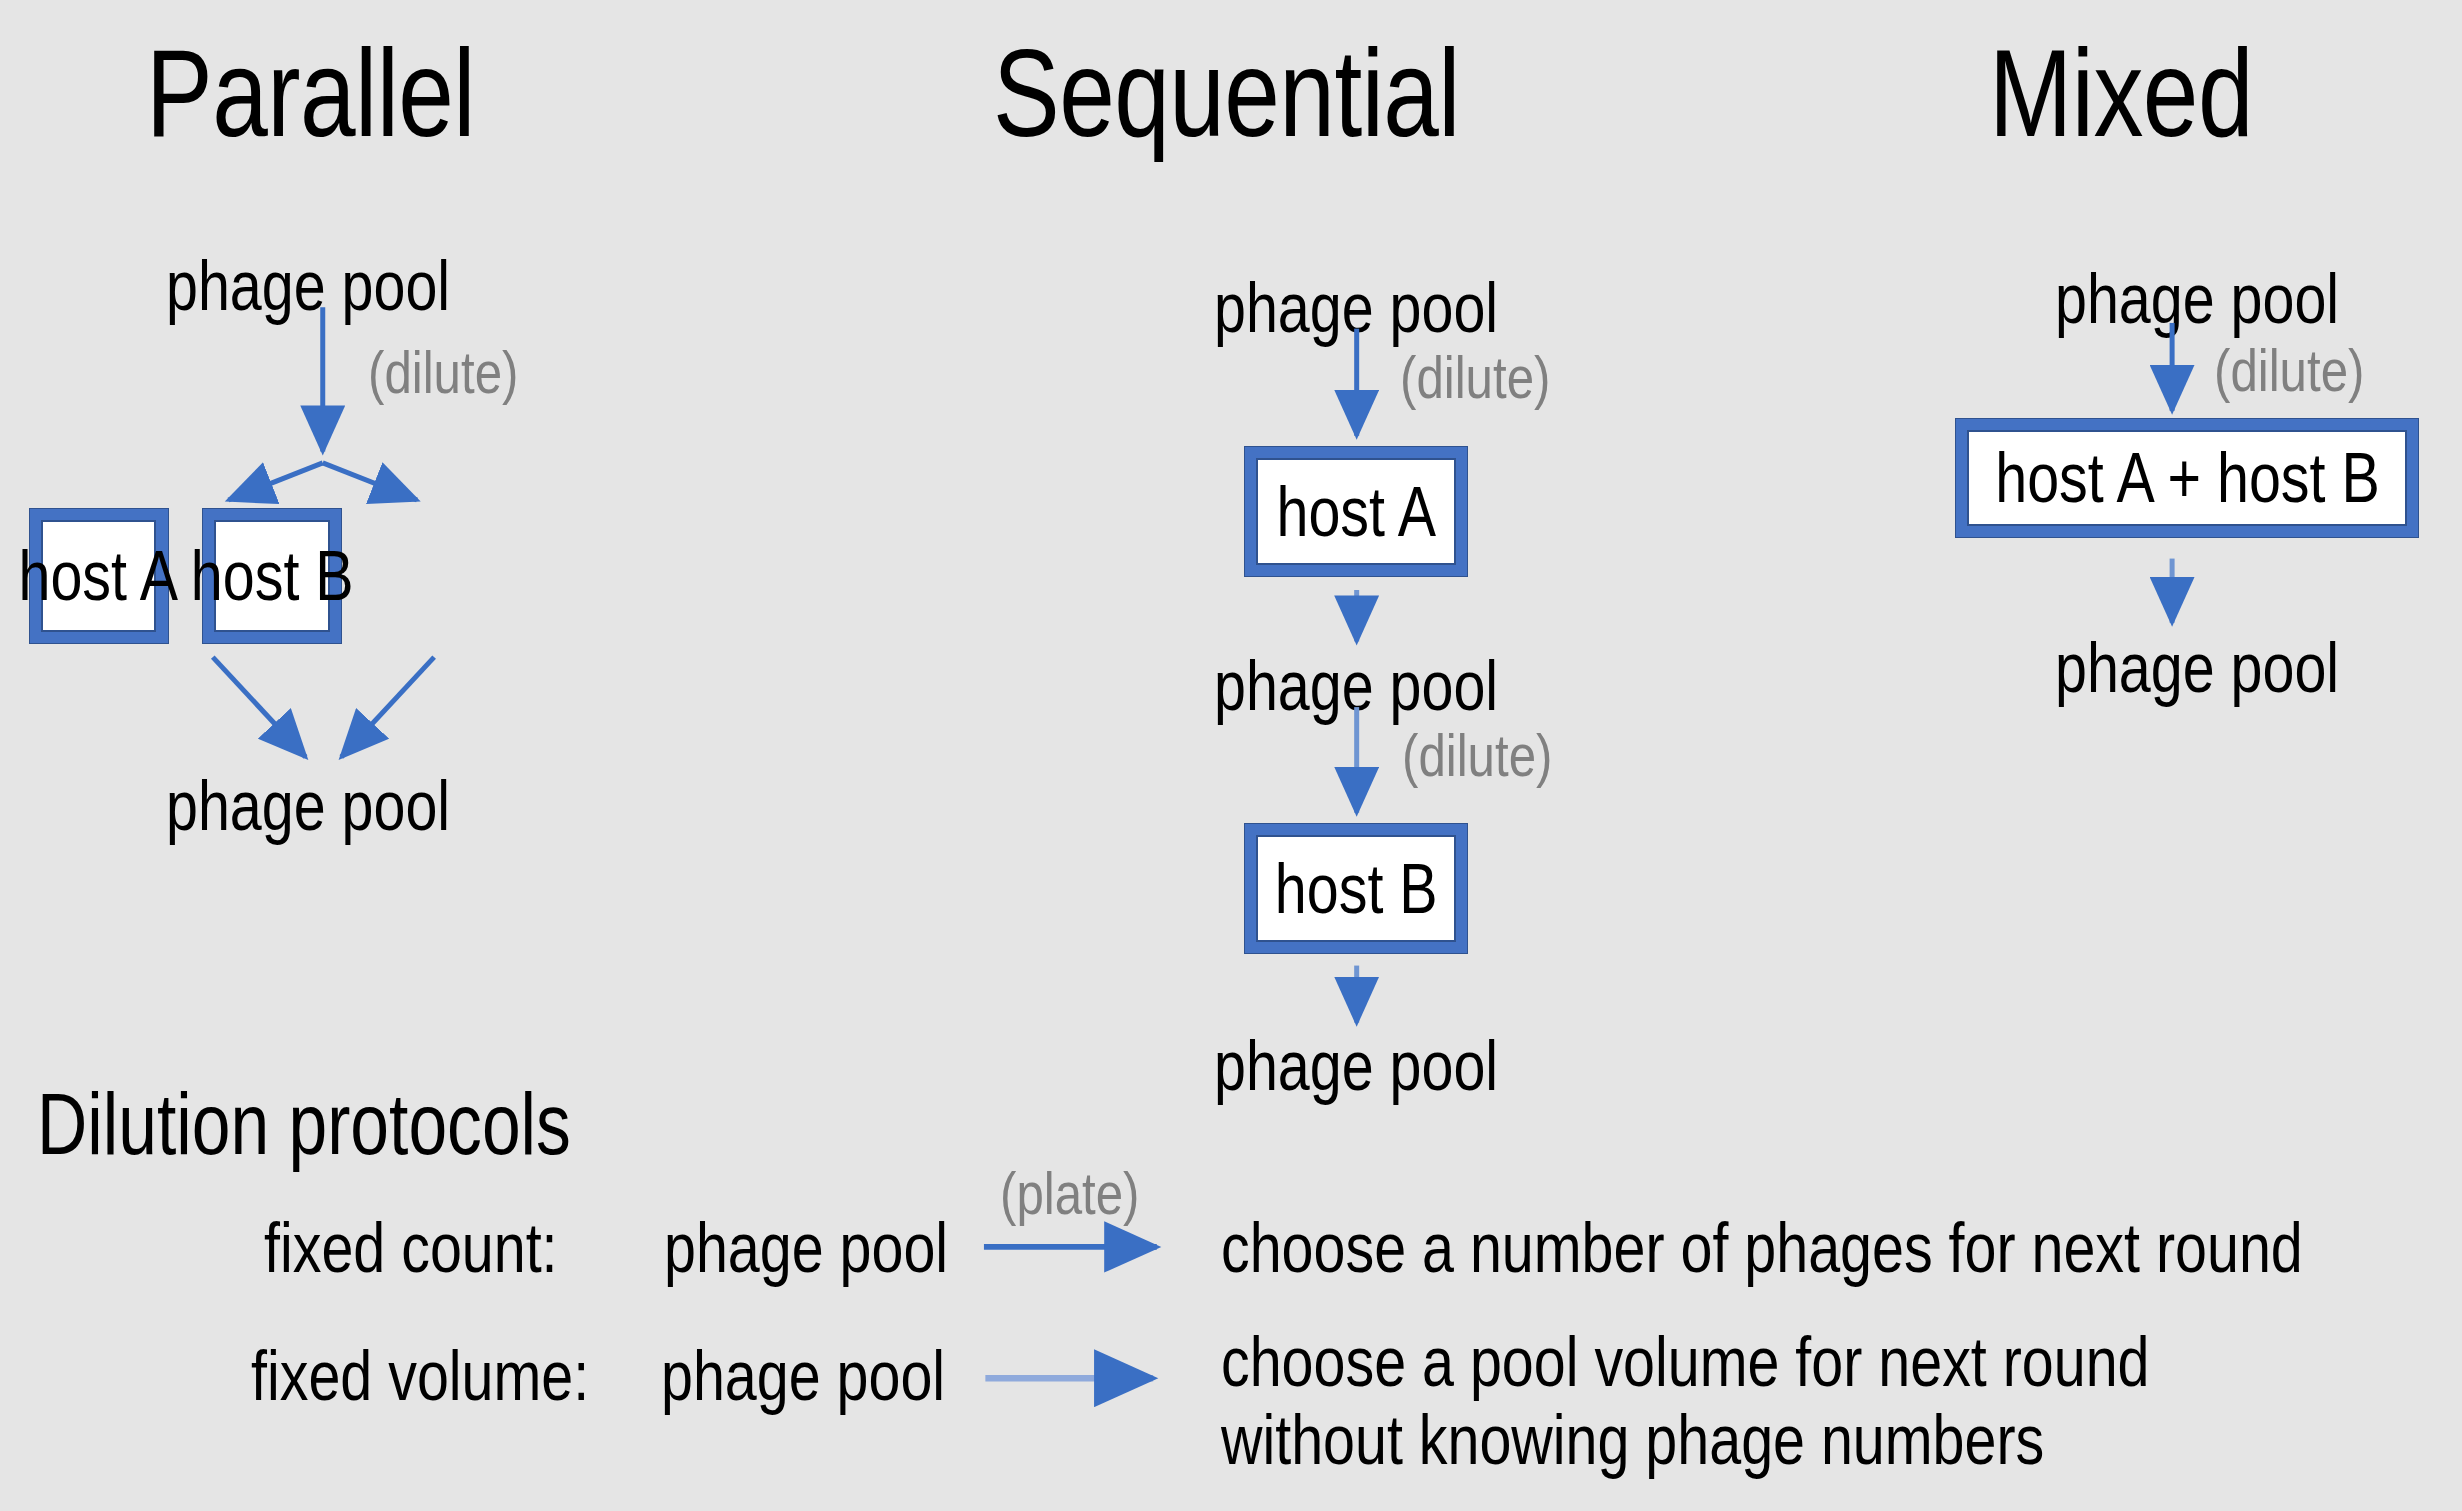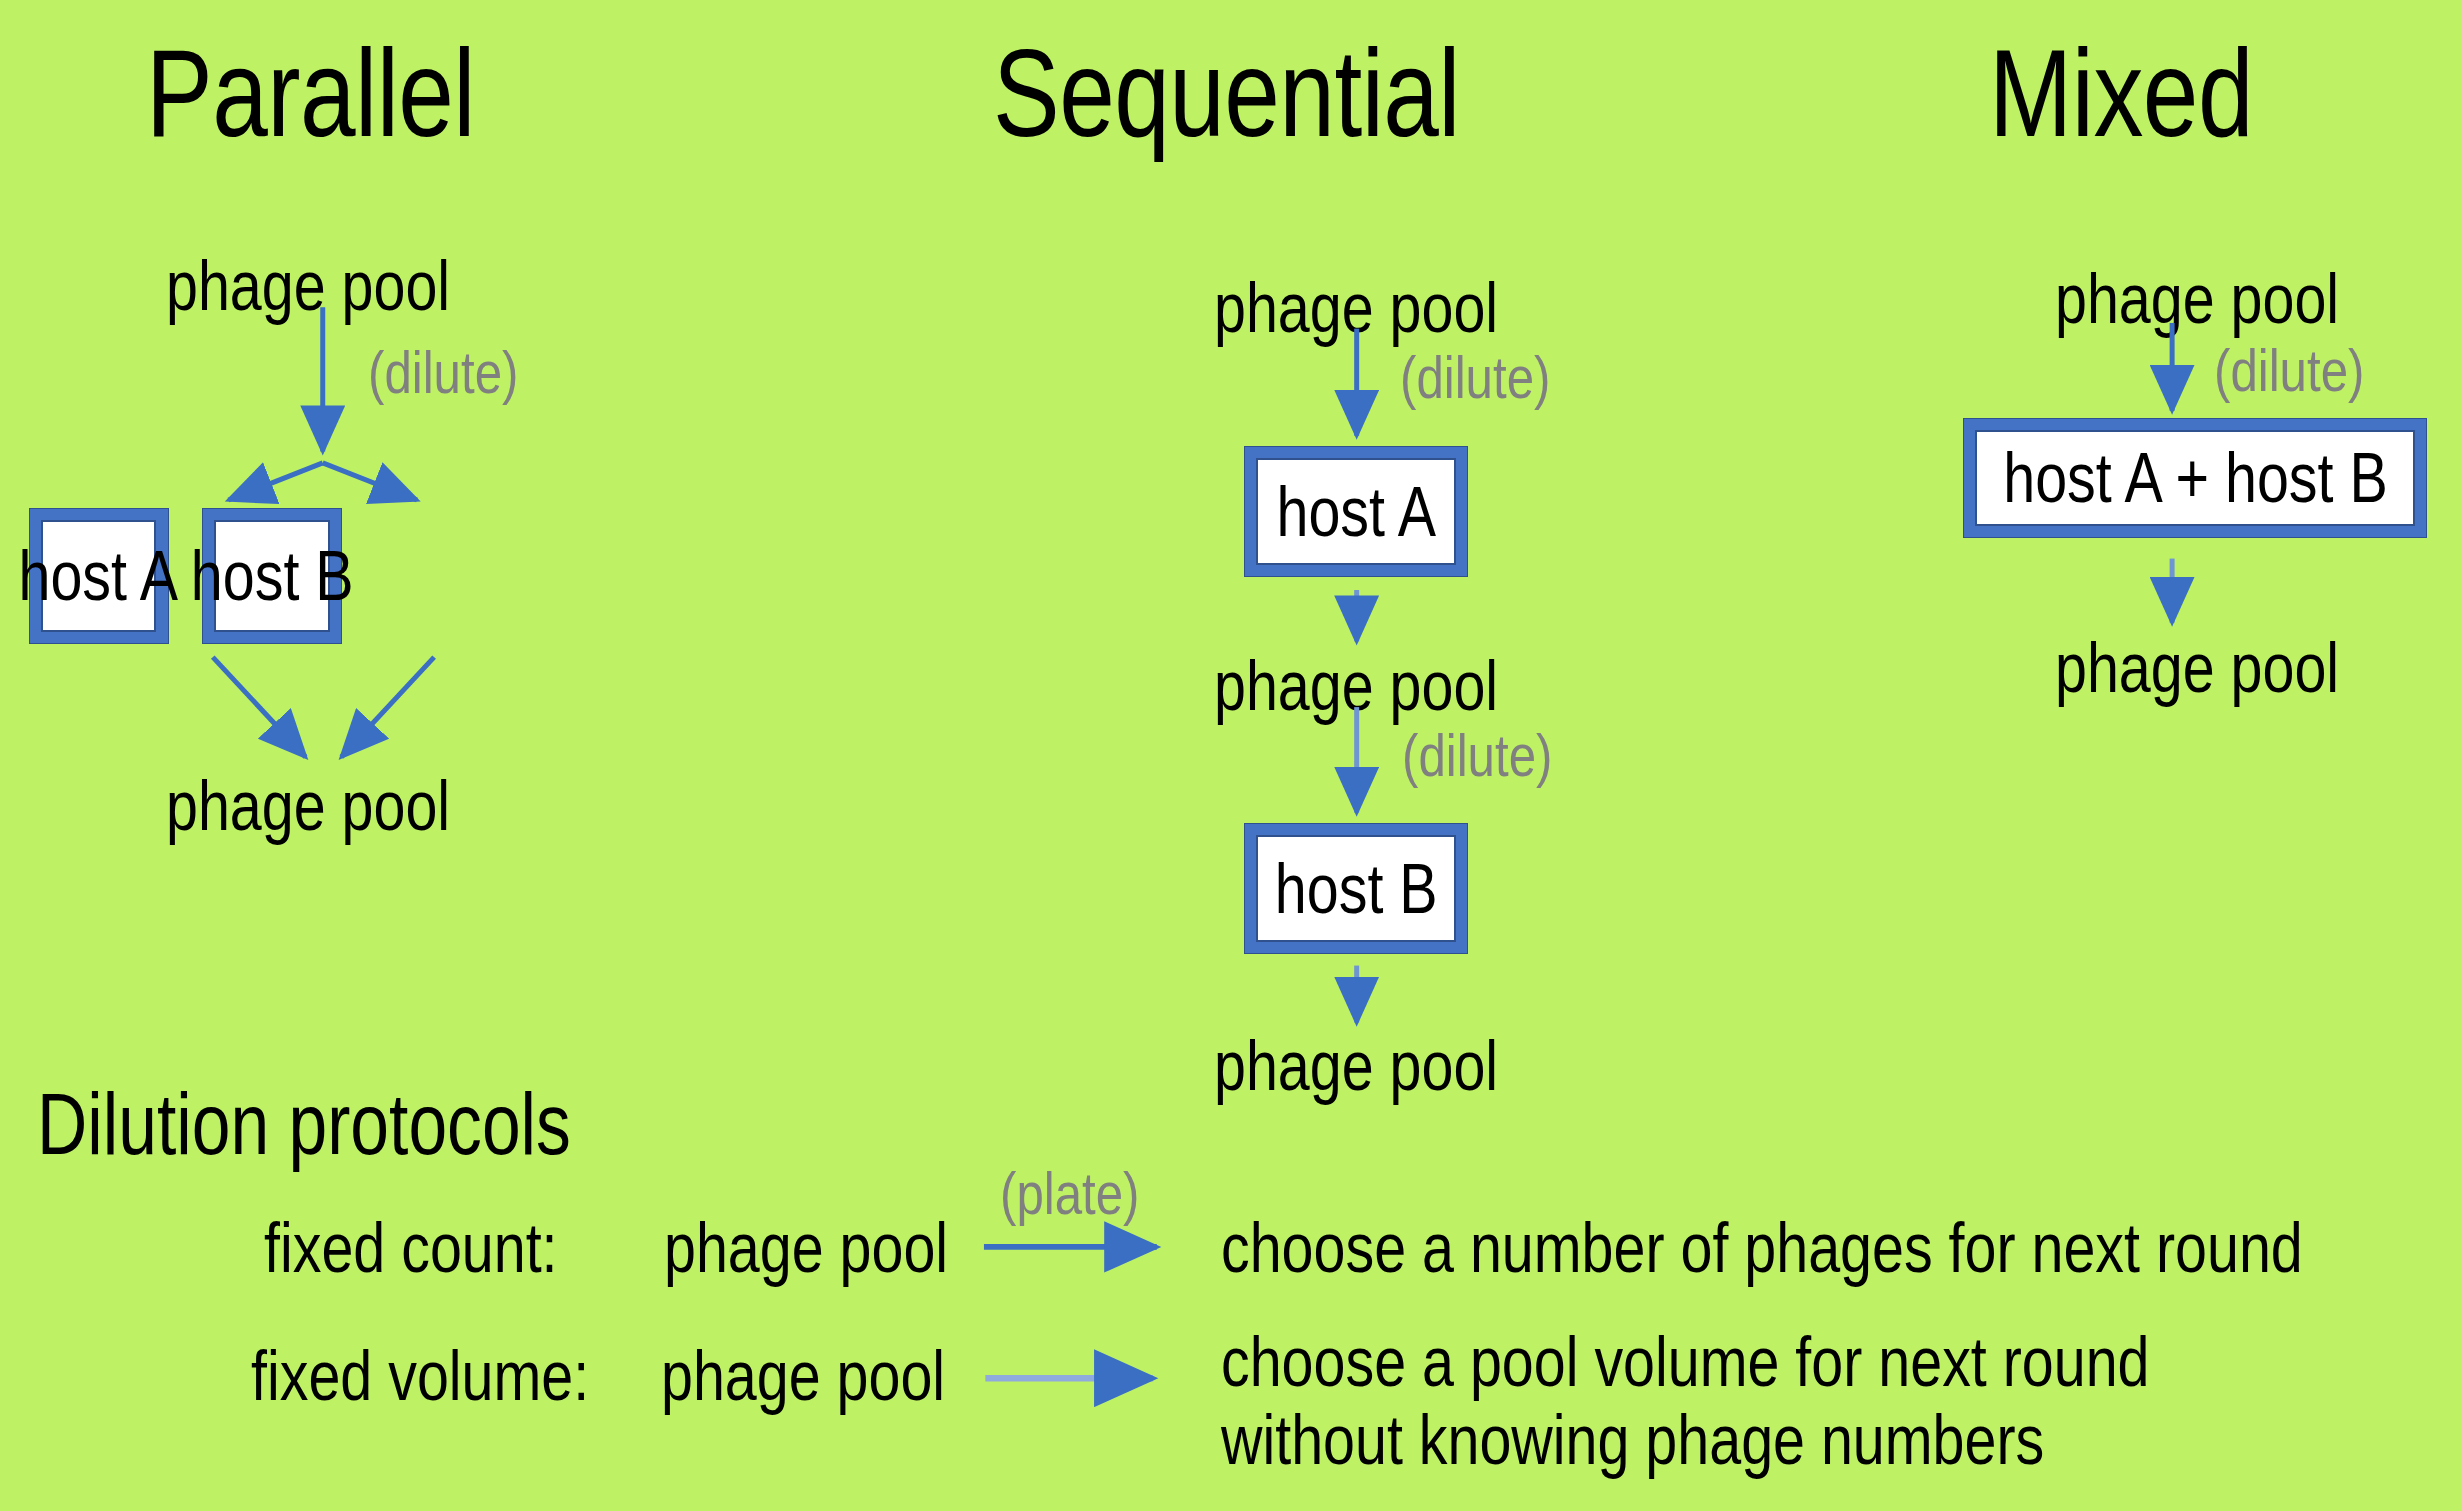--- a/index.html
+++ b/index.html
@@ -4,21 +4,21 @@
 <style>
   html,body{margin:0;padding:0;background:#fff;}
   body{
     font-family:"Liberation Sans","DejaVu Sans",sans-serif;
     color:#000;
   }
   #stage{
     position:relative;
     width:2462px;
     height:1512px;
-    background:#bef264;
+    background:#e5e5e5;
     overflow:hidden;
   }
   .abs{position:absolute;}
   .ttl{
     font-size:125px;
     line-height:1;
     font-weight:400;
     letter-spacing:-0.7px;
     white-space:nowrap;
     color:#000;
@@ -168,21 +168,21 @@
   <div class="abs ttl" style="left:1989px; top:30px;">Mixed</div>
 
   <div class="abs lbl" style="left:2055px; top:264px;">phage pool</div>
 
   <div class="abs paren" style="left:2214px; top:341px;">(dilute)</div>
 
   <svg class="ar" style="left:0;top:0;" width="2462" height="1512" viewBox="0 0 3448 2117">
     <line x1="3042" y1="452" x2="3042" y2="575" stroke="#3A6FC4" stroke-width="7" marker-end="url(#ahD)"></line>
   </svg>
 
-  <div class="abs hostbox" style="left:1955px; top:418px; width:464px; height:120px;margin-left:8px;">
+  <div class="abs hostbox" style="left:1955px; top:418px; width:464px; height:120px;">
     <div class="hostinner">
       <span class="hosttext">host A + host B</span>
     </div>
   </div>
 
   <svg class="ar" style="left:0;top:0;" width="2462" height="1512" viewBox="0 0 3448 2117">
     <line x1="3042" y1="782" x2="3042" y2="872" stroke="#6F95D2" stroke-width="7" marker-end="url(#ahD)"></line>
   </svg>
 
   <div class="abs lbl" style="left:2055px; top:633px;">phage pool</div>

